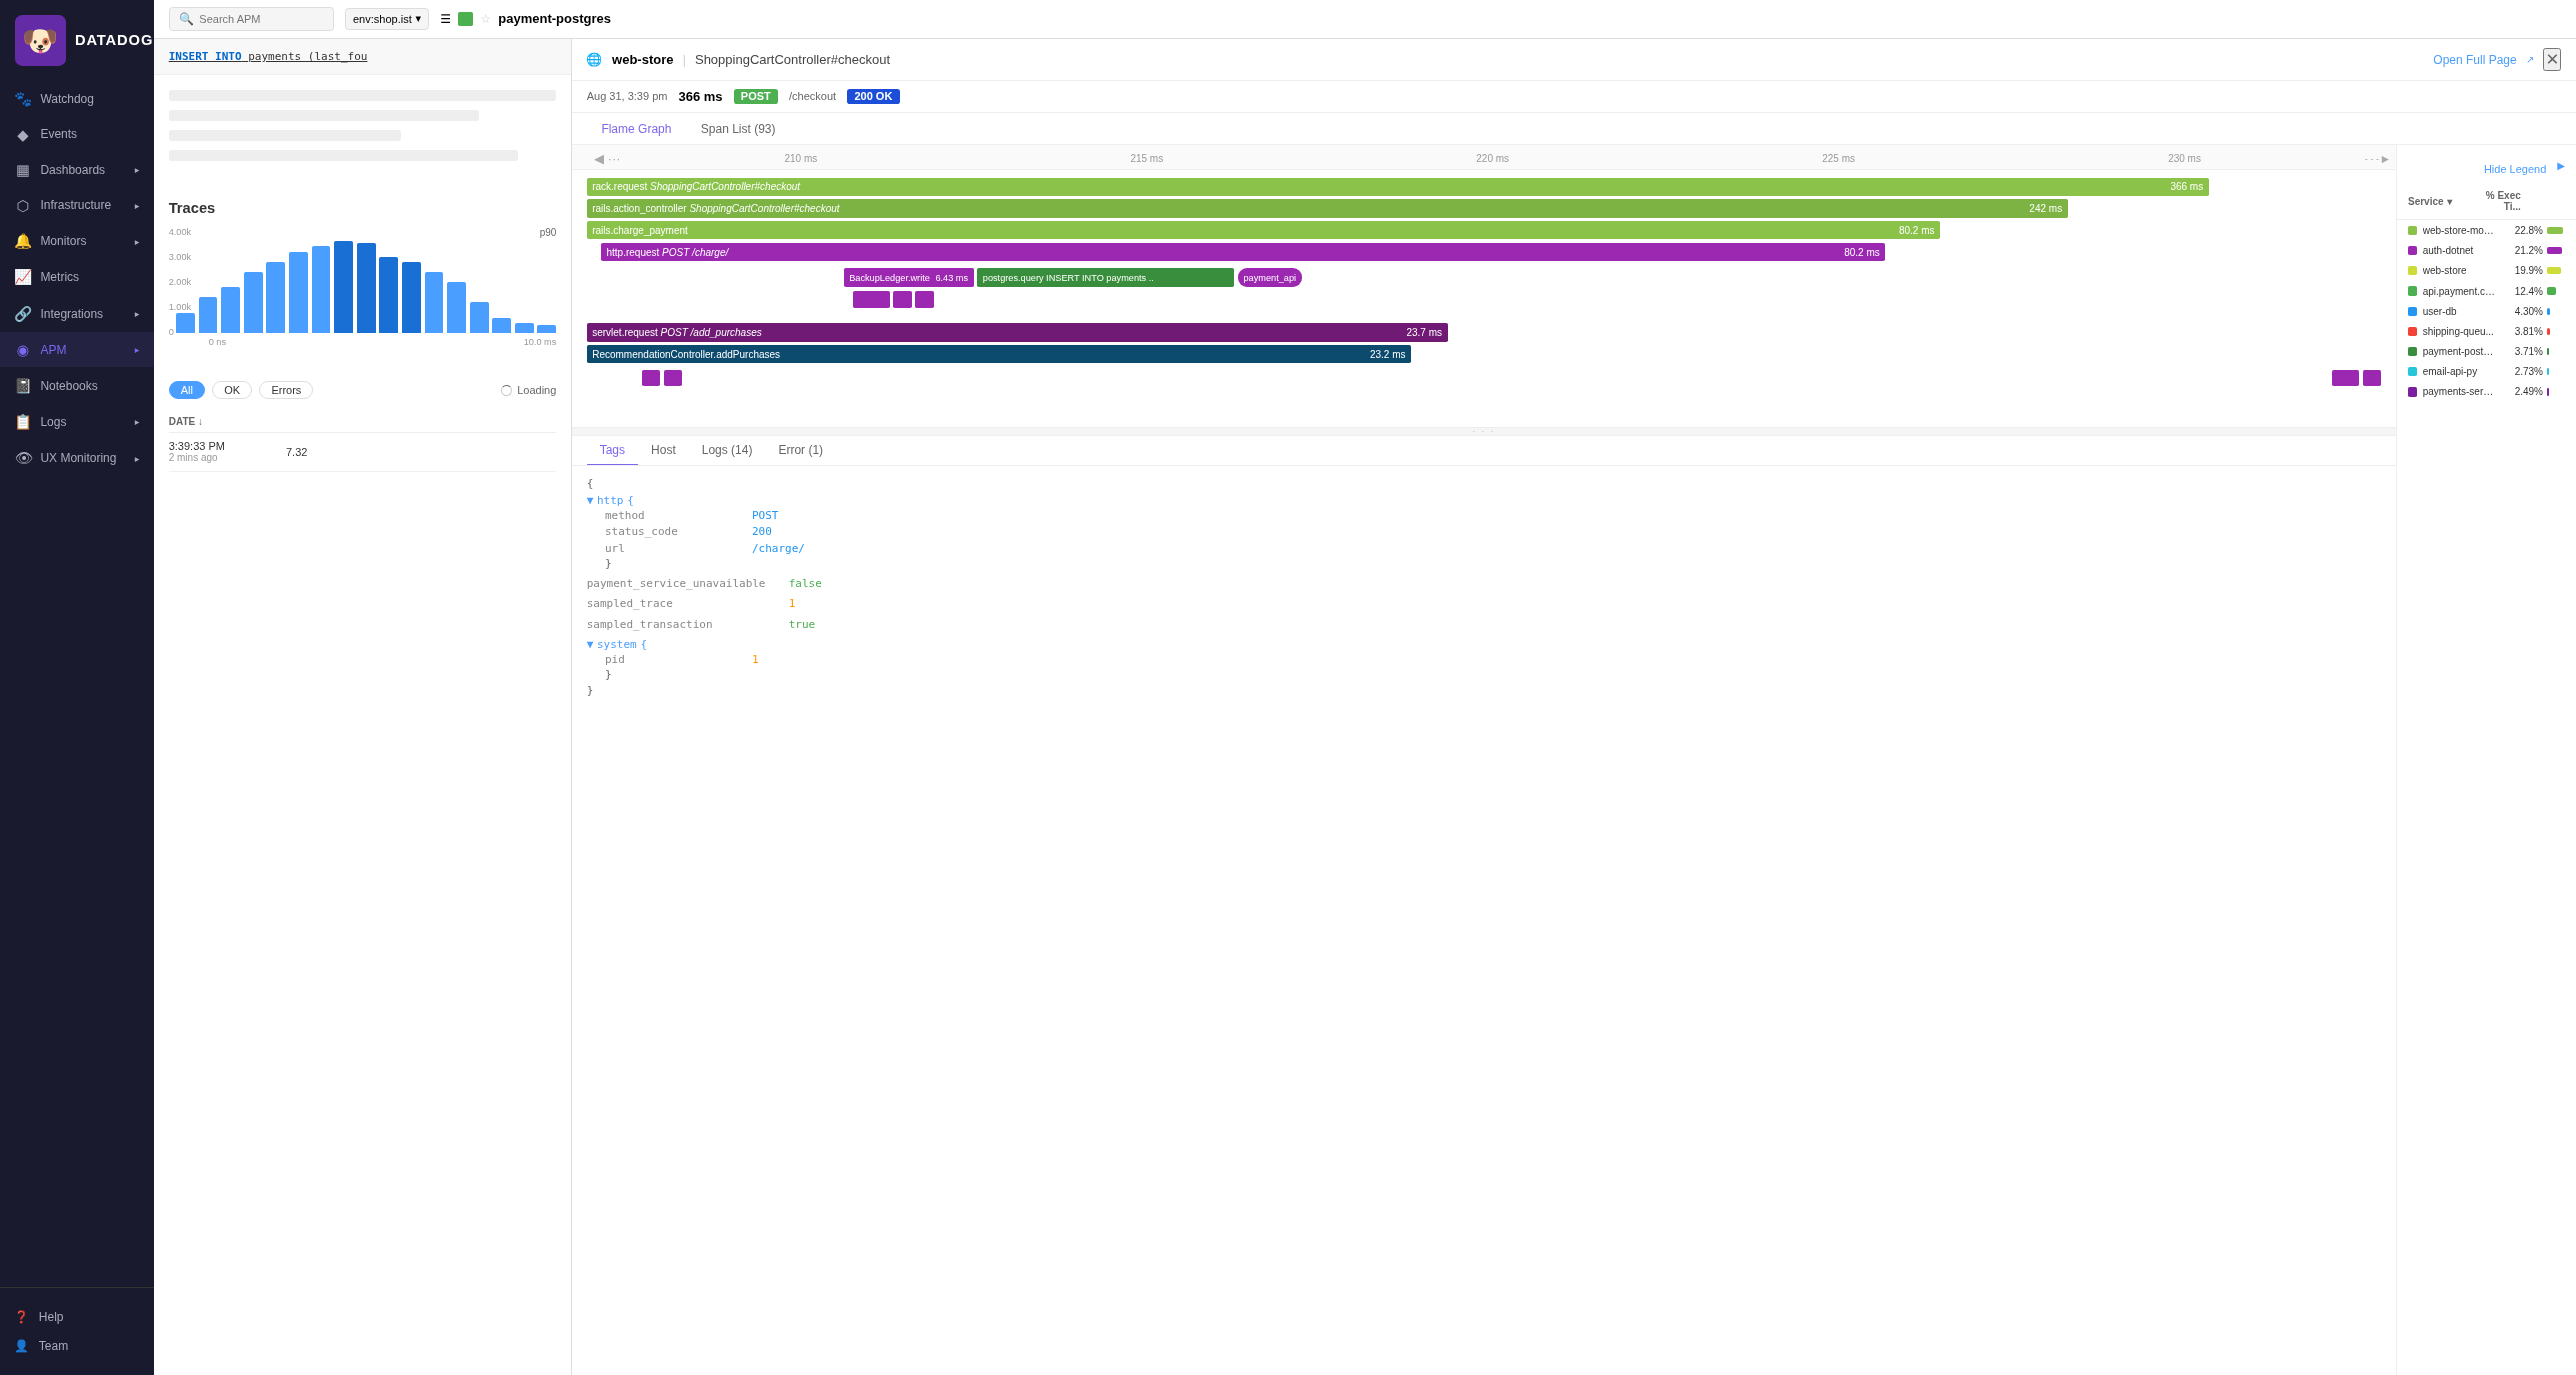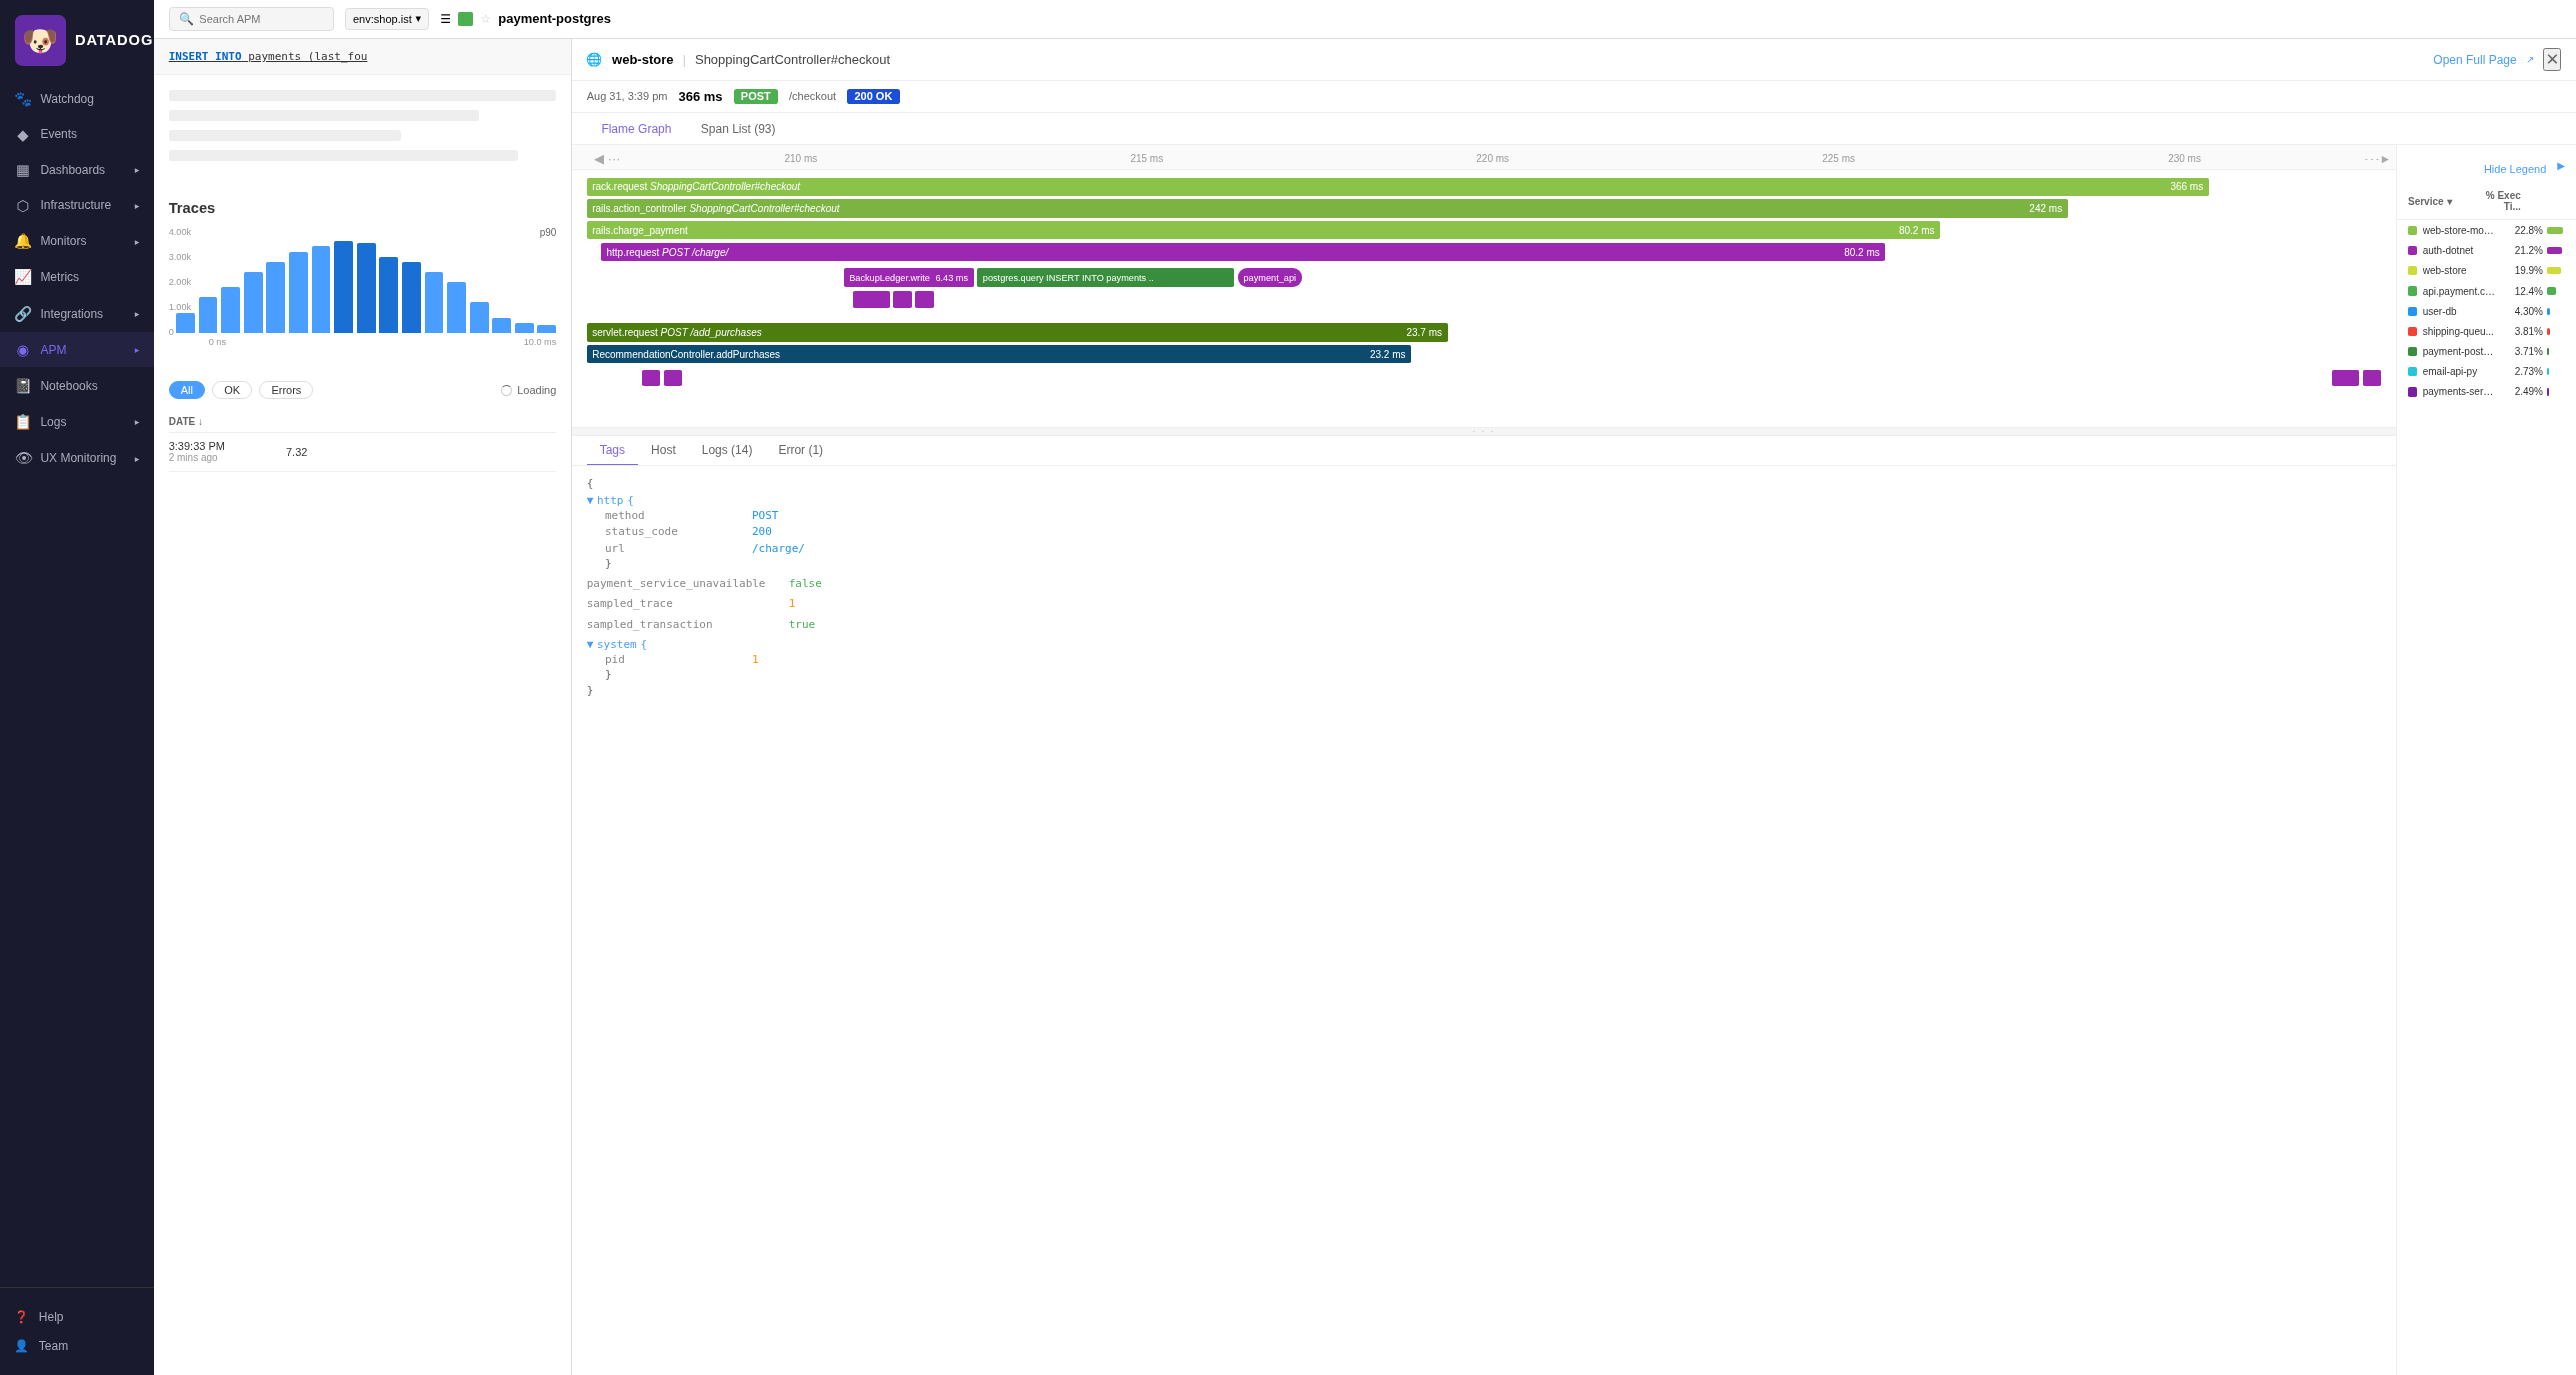--- a/index.html
+++ b/index.html
@@ -130,21 +130,21 @@
     .tag-key { color: #888; width: 147px; }
     .tag-value { color: #2196F3; }
     .tag-value.green { color: #4CAF50; }
     .tag-value.orange { color: #ff9800; }
     .standalone-item { display: flex; padding: 3.7px 0; }
 
     
     .color-olive { background: #8bc34a; }
     .color-olive-dark { background: #7cb342; }
     .color-purple { background: #9c27b0; }
-    .color-teal { background: #4d7c0f; }
+    .color-teal { background: #701a75; }
     .color-teal-dark { background: #0c4a6e; }
   </style>
 </head>
 <body>
 
 <div class="sidebar">
   <div class="sidebar-logo">
     <div class="logo-img">
       <svg width="51" height="51" viewBox="0 0 56 56" style="font-size:13px">
         <rect width="56" height="56" rx="8" fill="#632ca6"></rect>

